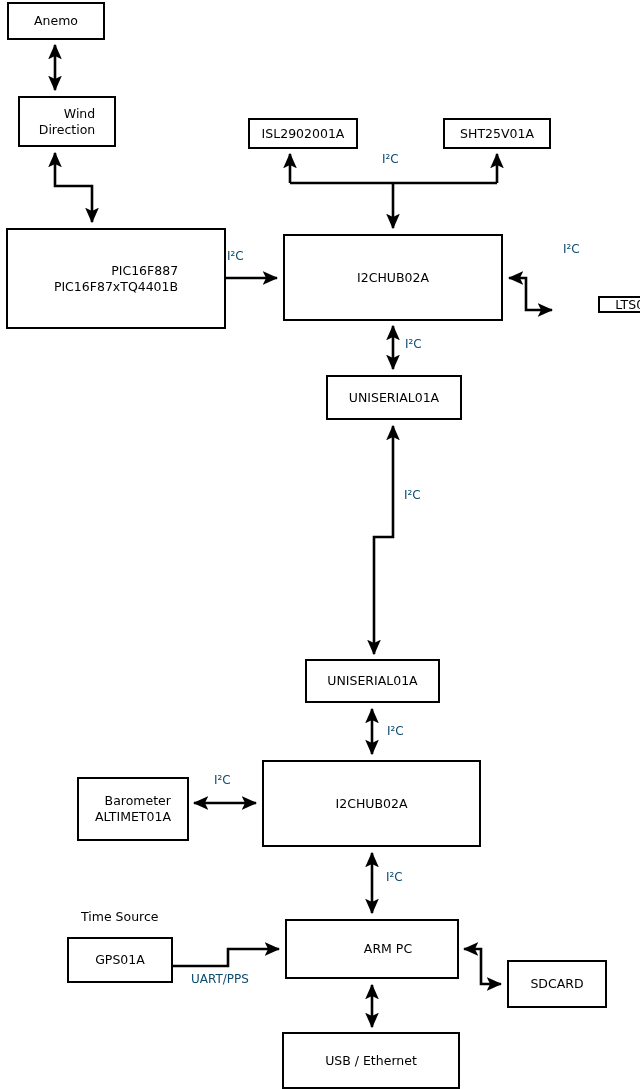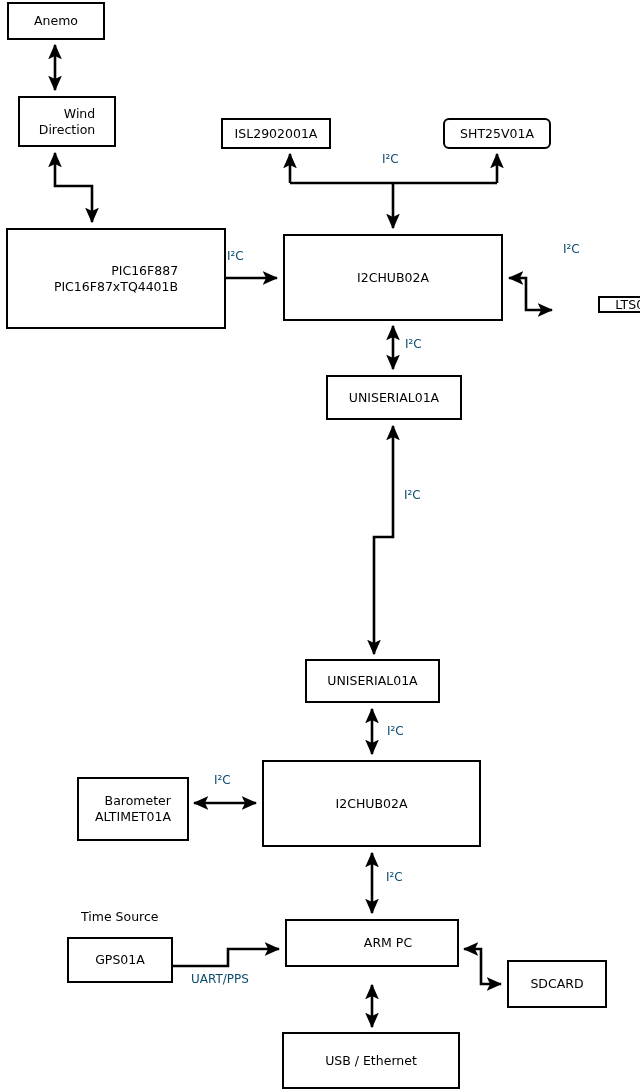--- a/index.html
+++ b/index.html
@@ -104,40 +104,40 @@
   </svg>
 
   <div class="node" style="left:7px;  top:2px;   width:98px;  height:38px;">Anemo</div>
 
   <div class="node" style="left:7px;  top:96px;  width:98px;  height:51px;margin-left:11px;">Wind
 Direction</div>
 
   <div class="node" style="left:6px;  top:228px; width:220px; height:101px;">PIC16F887
 PIC16F87xTQ4401B</div>
 
-  <div class="node" style="left:221px;top:118px; width:110px; height:31px;">ISL2902001A</div>
+  <div class="node" style="left:248px;top:118px; width:110px; height:31px;">ISL2902001A</div>
 
-  <div class="node" style="left:443px;top:118px; width:108px; height:31px;border-radius:6px;">SHT25V01A</div>
+  <div class="node" style="left:443px;top:118px; width:108px; height:31px;">SHT25V01A</div>
 
   <div class="node" style="left:283px;top:234px; width:220px; height:87px;">I2CHUB02A</div>
 
   <div class="node" style="left:558px;top:296px; width:80px;  height:17px;margin-left:40px;">LTS01A</div>
 
   <div class="node" style="left:326px;top:375px; width:136px; height:45px;">UNISERIAL01A</div>
 
   <div class="node" style="left:305px;top:659px; width:135px; height:44px;">UNISERIAL01A</div>
 
   <div class="node" style="left:262px;top:760px; width:219px; height:87px;">I2CHUB02A</div>
 
   <div class="node" style="left:77px; top:777px; width:112px; height:64px;">Barometer
 ALTIMET01A</div>
 
   <div class="node" style="left:67px; top:937px; width:106px; height:46px;">GPS01A</div>
 
-  <div class="node" style="left:285px;top:919px; width:174px; height:48px;padding-left:32px;">ARM PC</div>
+  <div class="node" style="left:285px;top:919px; width:174px; height:60px;padding-left:32px;">ARM PC</div>
 
   <div class="node" style="left:507px;top:960px; width:100px; height:48px;">SDCARD</div>
 
   <div class="node" style="left:282px;top:1032px;width:178px; height:57px;">USB / Ethernet</div>
 
   <div class="edge-label" style="left:381px; top:152px;">I²C</div>
 
   <div class="edge-label" style="left:226px; top:249px;">I²C</div>
 
   <div class="edge-label" style="left:562px; top:242px;">I²C</div>

